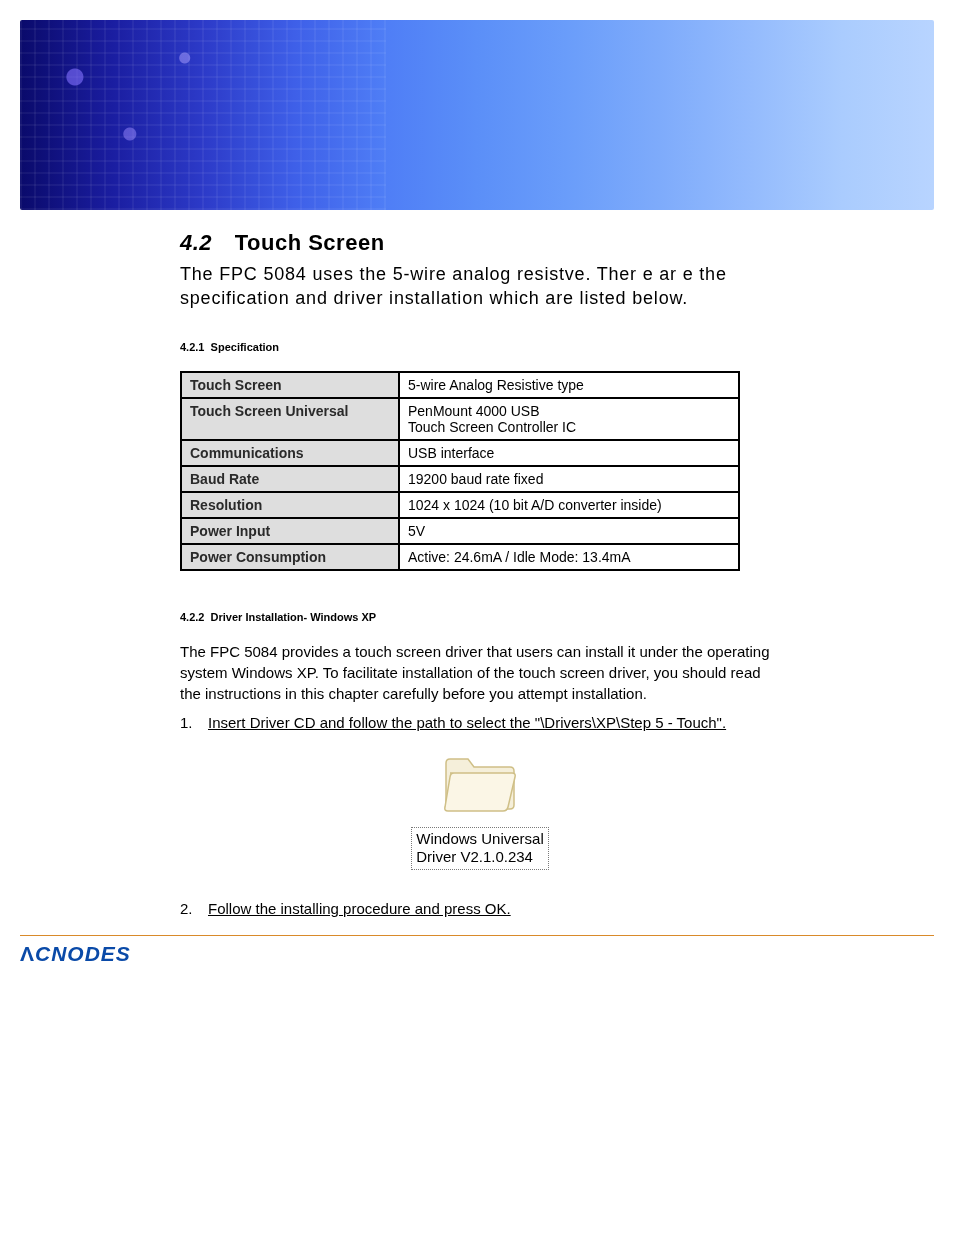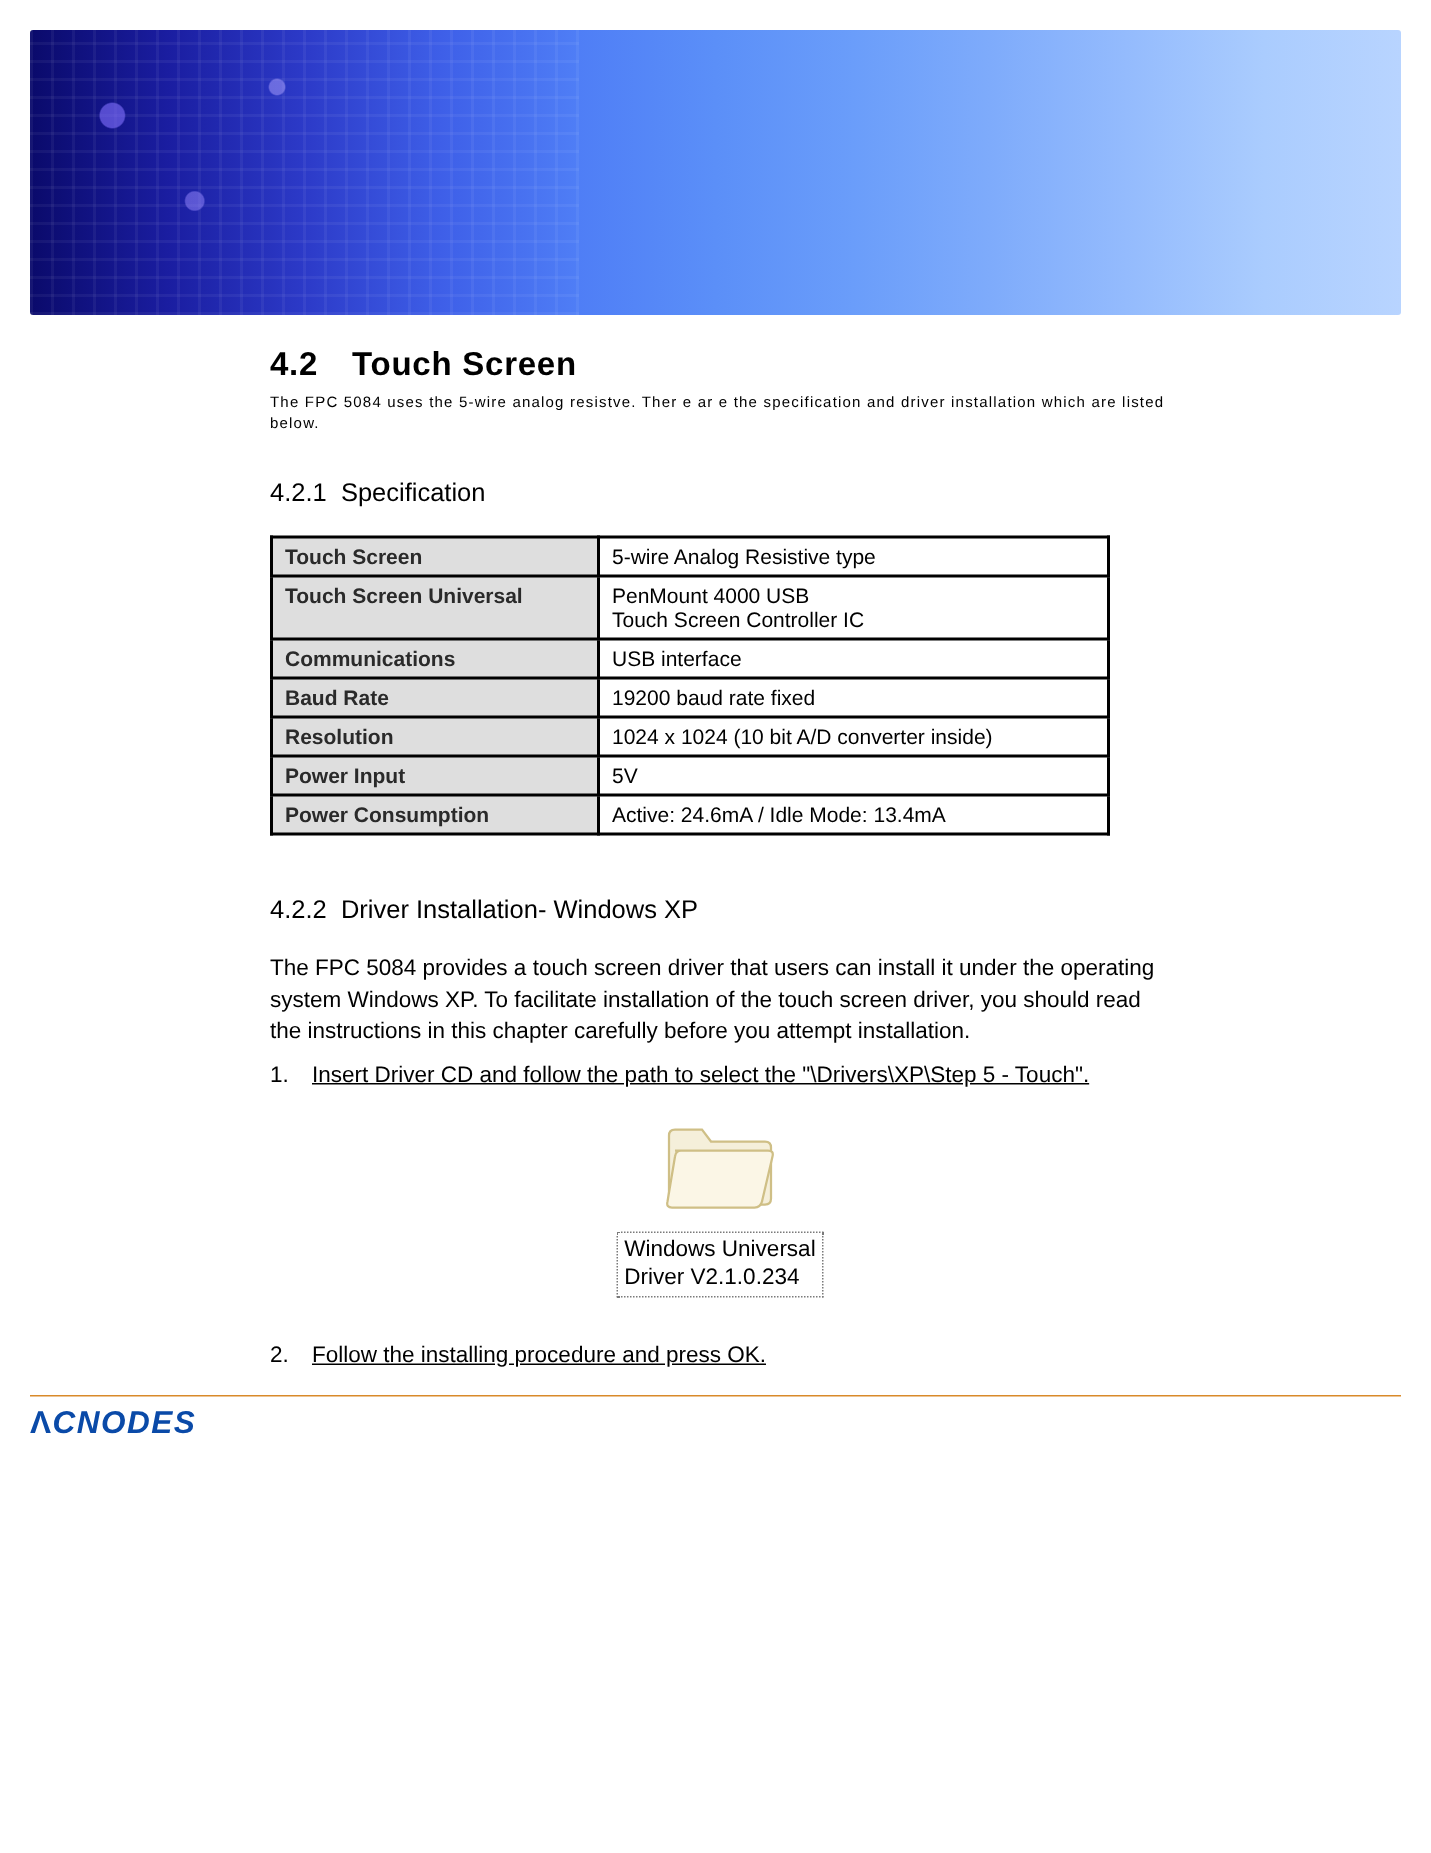--- a/index.html
+++ b/index.html
@@ -36,30 +36,30 @@
   .content {
     margin: 20px 0 0 180px;
     width: 600px;
   }
   .sec-title {
     font-size: 22px;
     font-weight: bold;
     margin: 14px 0 6px 0;
     letter-spacing: 0.5px;
   }
-  .sec-title .num { margin-right: 16px; }
+  .sec-title .num { margin-right: 16px; font-style: italic; }
   .intro {
-    font-size: 10px;
+    font-size: 18px;
     letter-spacing: 0.8px;
     line-height: 1.35;
     margin-bottom: 30px;
   }
   .sub-title {
-    font-size: 17px;
-    font-weight: normal;
+    font-size: 11px;
+    font-weight: bold;
     margin: 8px 0 18px 0;
   }
   table.spec {
     border-collapse: collapse;
     width: 560px;
     margin-bottom: 40px;
   }
   table.spec td {
     border: 2px solid #000;
     padding: 4px 8px;

